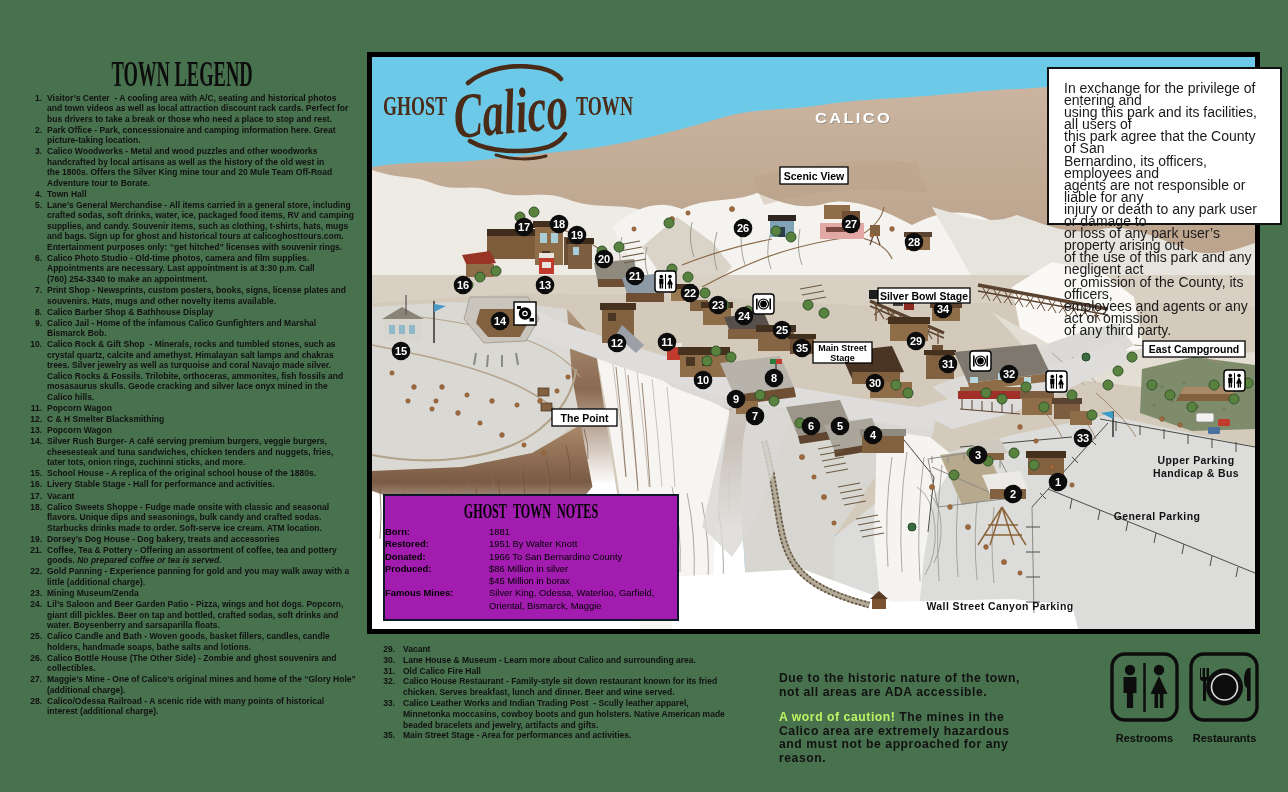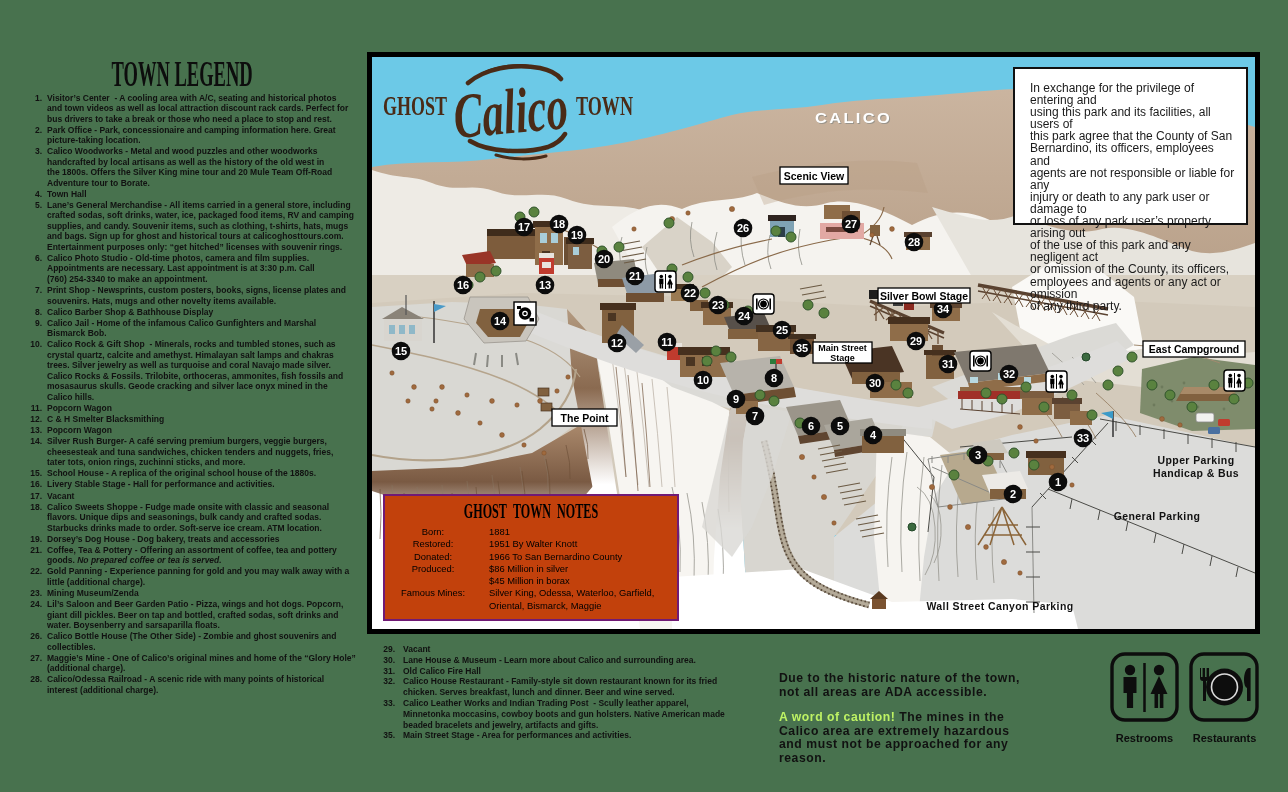--- a/index.html
+++ b/index.html
@@ -10,26 +10,26 @@
   #legend .n{width:22px;min-width:22px;text-align:right;margin-right:5px}
   #legend .t{width:330px}
   #list2{position:absolute;left:374px;top:644px;width:390px;font-weight:bold;font-size:8.5px;line-height:10.8px;color:#111}
   #list2 .row{display:flex}
   #list2 .n{width:21px;min-width:21px;text-align:right;margin-right:8px}
   #list2 .t{width:354px}
   #due{position:absolute;left:779px;top:672px;width:270px;font-weight:bold;font-size:12.2px;letter-spacing:0.55px;line-height:13.7px;color:#111}
   #due p{margin:0 0 11.4px 0}
   .red{color:#bef264}
   #map{position:absolute;left:367px;top:52px;width:883px;height:572px;border:5px solid #000;background:#fff}
-  #notes{position:absolute;left:383px;top:494px;width:292px;height:123px;background:#c2410c;border:2px solid #701a75}
+  #notes{position:absolute;left:383px;top:494px;width:292px;height:123px;background:#a21caf;border:2px solid #0f172a}
   #notes .nt{margin-top:4px;margin-bottom:4px;text-align:center;font-family:"Liberation Serif",serif;font-weight:bold;font-size:22px;letter-spacing:0px;transform:scale(0.55,1.0);line-height:22px}
   #notes .rw{display:flex;font-size:9.4px;line-height:12.3px}
-  #notes .lab{width:96px;min-width:96px;text-align:center;font-weight:normal}
+  #notes .lab{width:96px;min-width:96px;text-align:left;font-weight:bold}
   #notes .val{padding-left:8px}
-  #disc{position:absolute;left:1013px;top:67px;width:206px;height:141px;background:#fff;border:2px solid #111;padding:13px 10px 0 15px;font-size:12px;line-height:12.1px;color:#1a1a1a}
+  #disc{position:absolute;left:1047px;top:67px;width:206px;height:141px;background:#fff;border:2px solid #111;padding:13px 10px 0 15px;font-size:14px;line-height:12.1px;color:#1a1a1a}
   #icons{position:absolute;left:1105px;top:646px}
 </style>
 </head>
 <body>
 <div id="ltitle">TOWN LEGEND</div>
 <div id="legend">
 <div class="row">
       <span class="n">1.</span>
       <div class="t">Visitor’s Center&nbsp; - A cooling area with A/C, seating and historical photos<br>and town videos as well as local attraction discount rack cards. Perfect for<br>bus drivers to take a break or those who need a place to stop and rest.</div>
     </div>
@@ -113,20 +113,24 @@
       <span class="n">22.</span>
       <div class="t">Gold Panning - Experience panning for gold and you may walk away with a<br>little (additional charge).</div>
     </div>
 <div class="row">
       <span class="n">23.</span>
       <div class="t">Mining Museum/Zenda</div>
     </div>
 <div class="row">
       <span class="n">24.</span>
       <div class="t">Lil’s Saloon and Beer Garden Patio - Pizza, wings and hot dogs. Popcorn,<br>giant dill pickles. Beer on tap and bottled, crafted sodas, soft drinks and<br>water. Boysenberry and sarsaparilla floats.</div>
+    </div>
+<div class="row">
+      <span class="n">25.</span>
+      <div class="t">Calico Candle and Bath - Woven goods, basket fillers, candles, candle<br>holders, handmade soaps, bathe salts and lotions.</div>
     </div>
 <div class="row">
       <span class="n">26.</span>
       <div class="t">Calico Bottle House (The Other Side) - Zombie and ghost souvenirs and<br>collectibles.</div>
     </div>
 <div class="row">
       <span class="n">27.</span>
       <div class="t">Maggie’s Mine - One of Calico’s original mines and home of the “Glory Hole”<br>(additional charge).</div>
     </div>
 <div class="row">

